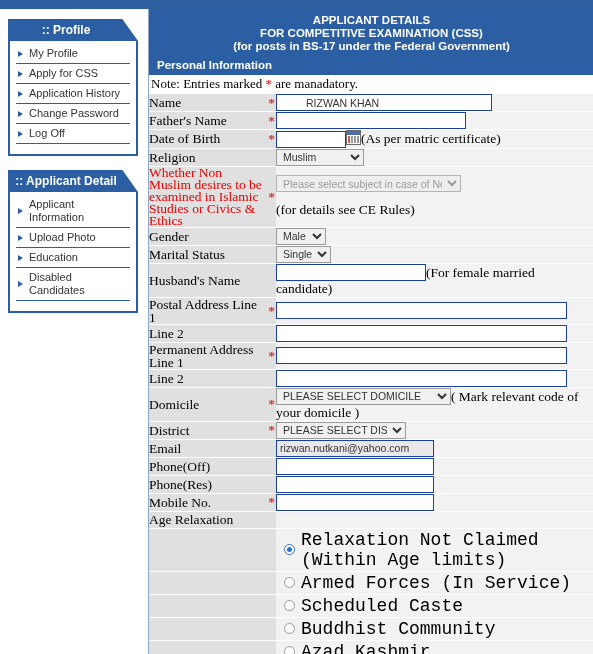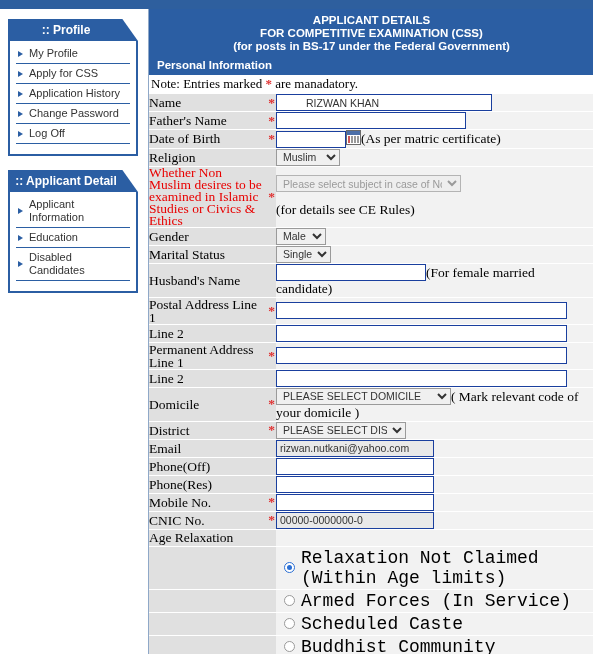--- a/index.html
+++ b/index.html
@@ -153,20 +153,24 @@
 
     <div class="panel" style="margin-top:14px;border-radius:27px;">
       <div class="panel-tab">:: Applicant Detail</div>
       <div class="panel-body">
         <div class="panel-item">
           <span class="arrow"></span>
           <span>Applicant Information</span>
         </div>
         <div class="panel-item">
           <span class="arrow"></span>
+          <span>Upload Photo</span>
+        </div>
+        <div class="panel-item">
+          <span class="arrow"></span>
           <span>Education</span>
         </div>
         <div class="panel-item">
           <span class="arrow"></span>
           <span>Disabled Candidates</span>
         </div>
       </div>
     </div>
 
   </div>
@@ -207,21 +211,21 @@
         <td class="star req">*</td>
         <td class="fld">
           <input class="txt" style="width: 62px;" value=""><span class="cal"><i></i><b></b></span><span class="hint">(As per matric certificate)</span>
         </td>
       </tr>
 
       <tr>
         <td class="lbl">Religion</td>
         <td class="star"></td>
         <td class="fld">
-          <select class="sel" style="width:64px">
+          <select class="sel" style="width:88px">
             <option>Muslim</option>
           </select>
         </td>
       </tr>
 
       <tr>
         <td class="lbl lbl-red">Whether Non Muslim desires to be examined in Islamic Studies or Civics &amp; Ethics</td>
         <td class="star req">*</td>
         <td class="fld">
           <select class="sel sel-disabled" style="width:185px">
@@ -336,27 +340,20 @@
       </tr>
 
       <tr>
         <td class="lbl">Mobile No.</td>
         <td class="star req">*</td>
         <td class="fld">
           <input class="txt" style="width: 150px;" value="">
         </td>
       </tr>
 
-      <tr>
-        <td class="lbl">CNIC No.</td>
-        <td class="star req">*</td>
-        <td class="fld">
-          <input class="txt gray" style="width: 150px;" value="00000-0000000-0">
-        </td>
-      </tr>
 
       <tr>
         <td class="lbl">Age Relaxation</td>
         <td class="star"></td>
         <td class="fld">&nbsp;</td>
       </tr>
 
       <tr>
         <td class="lbl">&nbsp;</td>
         <td class="star"></td>

